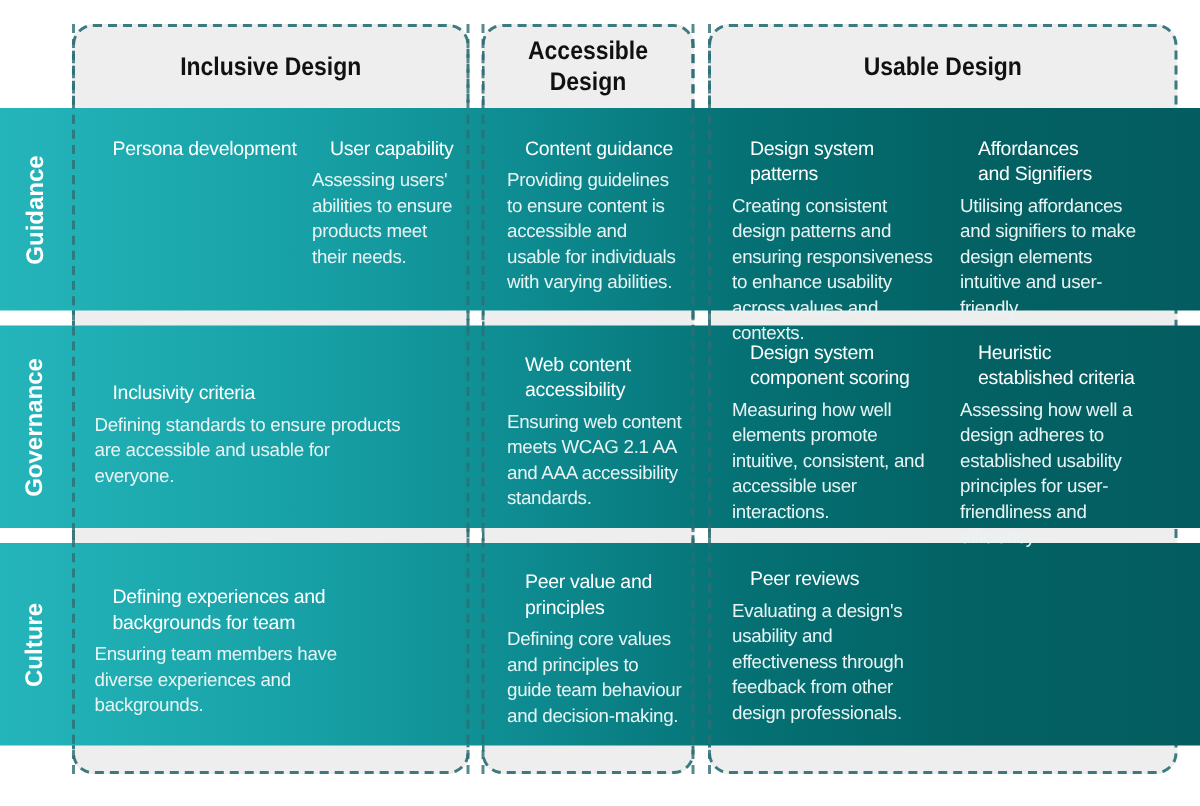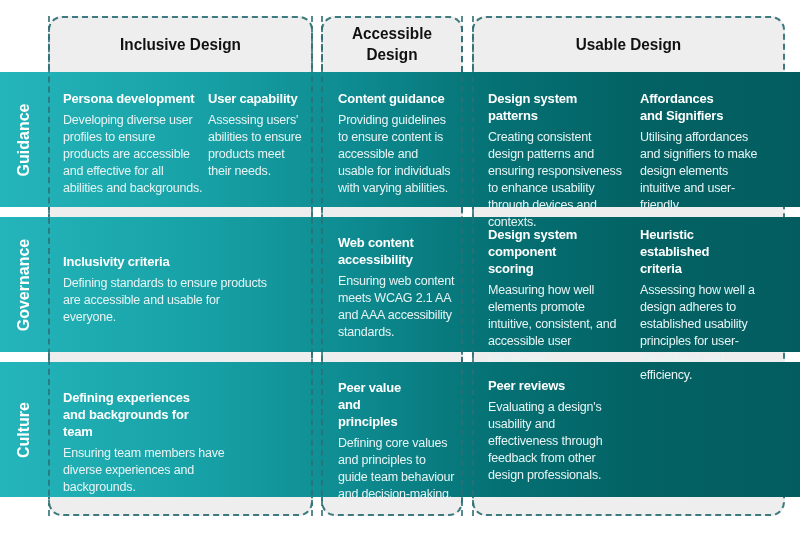--- a/index.html
+++ b/index.html
@@ -4,21 +4,21 @@
 <style>
   html, body { margin:0; padding:0; }
   body { width:800px; height:537px; background:#ffffff; position:relative; overflow:hidden; font-family:"Liberation Sans", sans-serif; }
   .colbox { position:absolute; top:16px; height:500px; background:#eeeeee; border:2px dashed #3d7a80; border-radius:14px; box-sizing:border-box; }
   .colhead { position:absolute; top:16px; display:flex; align-items:center; justify-content:center; text-align:center; font-weight:bold; font-size:17px; color:#111; line-height:21px; height:56px; transform:scaleX(0.9); }
   .band { position:absolute; left:0; width:800px; height:135px; background:linear-gradient(to right, #24b5ba 0%, #17a1a6 25%, #0d8a8f 45%, #057174 62%, #036264 80%, #035d60 100%); }
   .rowlabel { position:absolute; left:0; width:48px; height:135px; display:flex; align-items:center; justify-content:center; }
   .rowlabel span { display:block; transform:rotate(-90deg); white-space:nowrap; color:#fff; font-weight:bold; font-size:16px; }
   .dash { position:absolute; top:16px; height:500px; width:0; border-left:2px dashed #2e6e74; opacity:0.8; }
   .cell { position:absolute; color:#fff; }
-  .cell .t { font-weight:bold; font-size:13px; line-height:17px; margin-bottom:5px; letter-spacing:-0.2px; }
+  .cell .t { font-weight:normal; font-size:13px; line-height:17px; margin-bottom:5px; letter-spacing:-0.2px;margin-left:12px; }
   .cell .d { font-size:12.5px; line-height:17px; color:#e8f4f4; letter-spacing:-0.2px; }
 </style>
 </head>
 <body>
 
 <div class="colbox" style="left:48px;width:265px;"></div>
 <div class="colbox" style="left:321px;width:142px;"></div>
 <div class="colbox" style="left:472px;width:313px;"></div>
 
 <div class="colhead" style="left:48px;width:265px;">Inclusive Design</div>
@@ -41,33 +41,32 @@
   </div>
 <div class="rowlabel" style="top:217px;">
     <span>Governance</span>
   </div>
 <div class="rowlabel" style="top:362px;">
     <span>Culture</span>
   </div>
 
 <div class="cell" style="left:63px;top:90px;width:140px;">
   <div class="t">Persona development</div>
-  <div class="d">Developing diverse user profiles to ensure products are accessible and effective for all abilities and backgrounds.</div>
 </div>
 <div class="cell" style="left:208px;top:90px;width:100px;">
   <div class="t">User capability</div>
   <div class="d">Assessing users' abilities to ensure products meet their needs.</div>
 </div>
 <div class="cell" style="left:338px;top:90px;width:118px;">
   <div class="t">Content guidance</div>
   <div class="d">Providing guidelines to ensure content is accessible and usable for individuals with varying abilities.</div>
 </div>
 <div class="cell" style="left:488px;top:90px;width:140px;">
   <div class="t">Design system patterns</div>
-  <div class="d">Creating consistent design patterns and ensuring responsiveness to enhance usability through devices and contexts.</div>
+  <div class="d">Creating consistent design patterns and ensuring responsiveness to enhance usability across values and contexts.</div>
 </div>
 <div class="cell" style="left:640px;top:90px;width:130px;">
   <div class="t" style="width:90px;">Affordances and Signifiers</div>
   <div class="d">Utilising affordances and signifiers to make design elements intuitive and user-friendly.</div>
 </div>
 
 <div class="cell" style="left:63px;top:253px;width:210px;">
   <div class="t">Inclusivity criteria</div>
   <div class="d">Defining standards to ensure products are accessible and usable for everyone.</div>
 </div>

